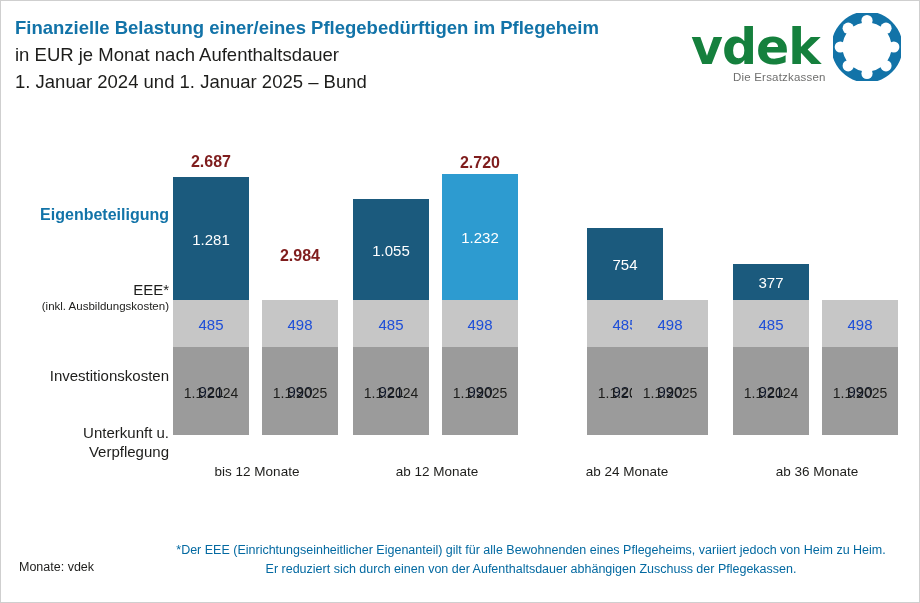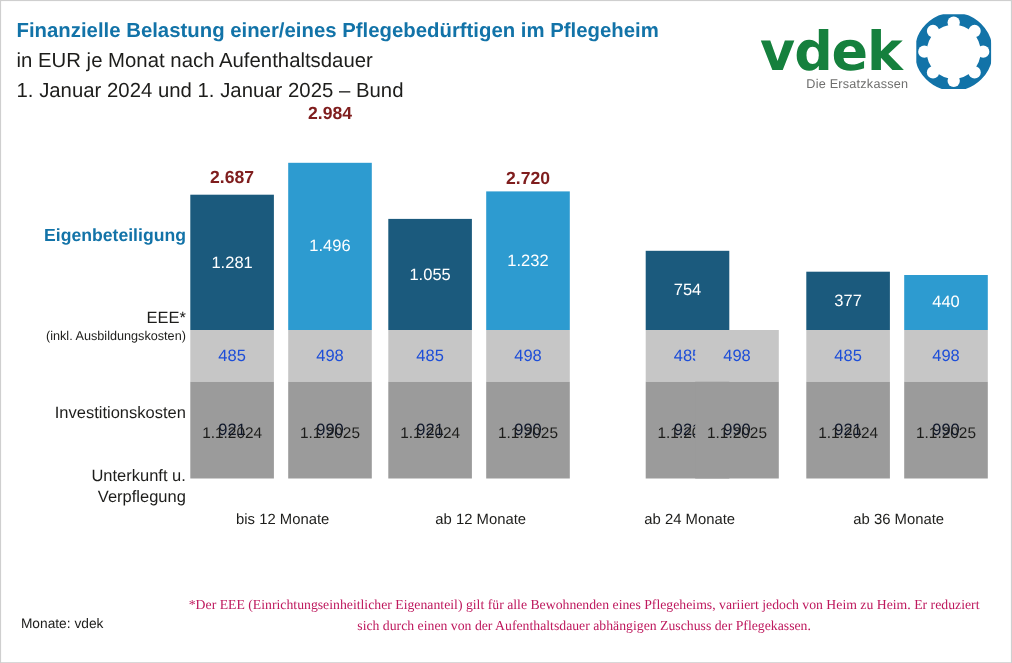--- a/index.html
+++ b/index.html
@@ -186,23 +186,22 @@
     font-size: 12.5px;
     color: #1d1d1b;
   }
   #footnote {
     position: absolute;
     left: 170px;
     top: 48px;
     width: 720px;
     font-size: 12.5px;
     line-height: 19px;
-    color: #be185d;
-    text-align: center;
-    font-family: Liberation Serif, serif;
+    color: #0369a1;
+    text-align: center;
   }
 </style>
 </head>
 <body>
 
 <div id="page">
 
   <div id="header">
     <div id="title-block">
       <div class="title-line1">Finanzielle Belastung einer/eines Pflegebedürftigen im Pflegeheim</div>
@@ -252,23 +251,20 @@
         <div class="seg inv" style="height:47px;">
           <span>485</span>
         </div>
         <div class="seg uv" style="height:88px;">
           <span>921</span>
         </div>
         <div class="xlabel">1.1.2024</div>
       </div>
       <div class="bar" style="left:89px;">
         <div class="total" style="top:-53px;">2.984</div>
-        <div class="seg eee25" style="height:152px;">
-          <span>1.496</span>
-        </div>
         <div class="seg inv" style="height:47px;">
           <span>498</span>
         </div>
         <div class="seg uv" style="height:88px;">
           <span>990</span>
         </div>
         <div class="xlabel">1.1.2025</div>
       </div>
       <div class="grouplabel" style="left:-16px;">bis 12 Monate</div>
     </div>
@@ -326,36 +322,33 @@
           <span>990</span>
         </div>
         <div class="xlabel">1.1.2025</div>
       </div>
       <div class="grouplabel" style="left:-16px;">ab 24 Monate</div>
     </div>
 
     <div class="group" style="left:732px; width:200px;">
       <div class="bar" style="left:0px;">
         <div class="total" style="top:72px;">1.783</div>
-        <div class="seg eee24" style="height:53px;padding-left:22px;">
+        <div class="seg eee24" style="height:36px;padding-left:22px;">
           <span>377</span>
         </div>
         <div class="seg inv" style="height:47px;">
           <span>485</span>
         </div>
         <div class="seg uv" style="height:88px;">
           <span>921</span>
         </div>
         <div class="xlabel">1.1.2024</div>
       </div>
       <div class="bar" style="left:89px;">
         <div class="total" style="top:58px;">1.928</div>
-        <div class="seg eee25" style="height:50px;">
-          <span>440</span>
-        </div>
         <div class="seg inv" style="height:47px;">
           <span>498</span>
         </div>
         <div class="seg uv" style="height:88px;">
           <span>990</span>
         </div>
         <div class="xlabel">1.1.2025</div>
       </div>
       <div class="grouplabel" style="left:-16px;">ab 36 Monate</div>
     </div>

